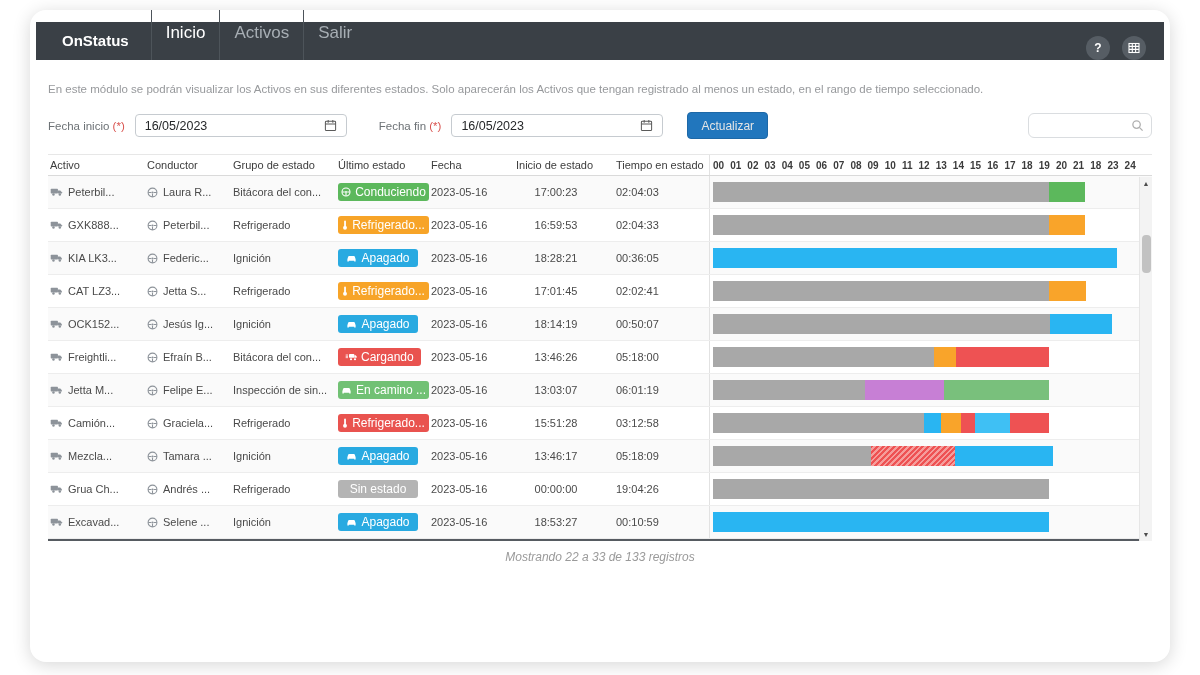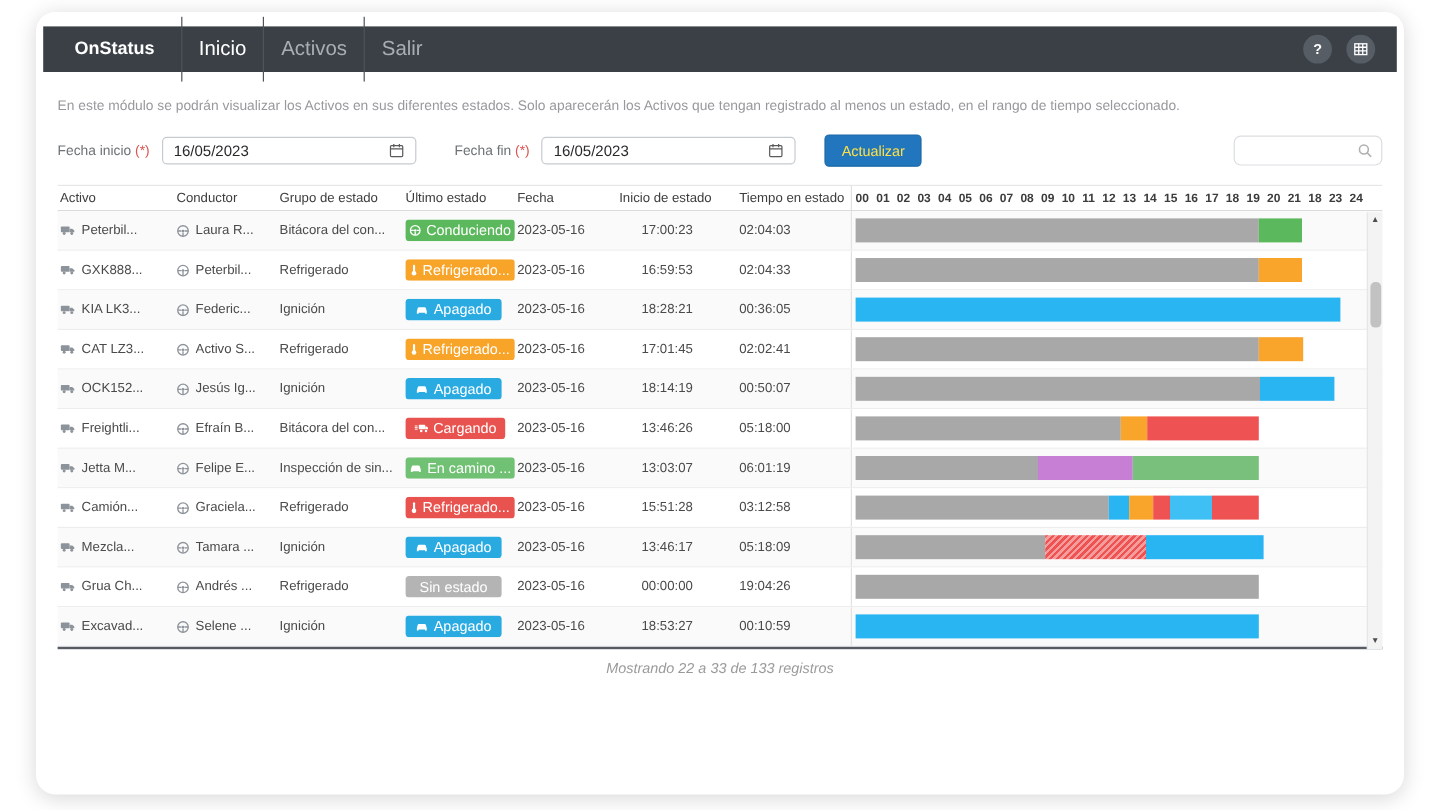--- a/index.html
+++ b/index.html
@@ -1,41 +1,41 @@
 <!DOCTYPE html>
 <html><head>
 <meta charset="utf-8">
 <style>
   * { box-sizing: border-box; margin: 0; padding: 0; }
   html,body { width:1200px; height:675px; background:#fff; font-family:"Liberation Sans",sans-serif; overflow:hidden; }
   .card { position:absolute; left:30px; top:10px; width:1140px; height:652px; background:#fff;
           border-radius:16px; box-shadow:0 3px 18px rgba(0,0,0,.16); overflow:hidden; }
 
   
-  .navbar { margin:12px 6px 0; height:38px; background:#3a4046; display:flex; align-items:center; }
+  .navbar { margin:12px 6px 0; height:38px; background:#3a4046; display:flex; align-items:flex-end; }
   .brand { color:#fff; font-weight:bold; font-size:15px; line-height:38px; padding:0 22px 0 26px; }
   .nav-item { color:#a7aeb4; font-size:17px; line-height:38px; padding:8px 14px; border-left:1px solid #4d545a; cursor:pointer; }
   .nav-item.active { color:#fff; }
   .nav-item:last-of-type { border-right:1px solid #4d545a; }
   .nav-right { margin-left:auto; display:flex; align-items:center; gap:12px; padding-right:18px; }
   .icon-btn { width:24px; height:24px; border-radius:50%; background:#565d64; color:#fff; display:flex;
               align-items:center; justify-content:center; font-size:12px; font-weight:bold; cursor:pointer; }
 
   
   .content { padding:0 18px; position:relative; }
   .intro { margin-top:23px; font-size:11.5px; color:#97999c; }
 
   .filters { margin-top:17px; display:flex; align-items:center; height:27px; position:relative; }
   .flabel { font-size:11.5px; color:#6d7276; white-space:nowrap; }
   .req { color:#d9534f; }
   .date-box { width:212px; height:23px; border:1px solid #c6cbd0; border-radius:4px; margin-left:10px;
               display:flex; align-items:center; padding:0 9px; background:#fff; }
   .date-box input { border:none; outline:none; flex:1; font-size:12.5px; color:#26282a; font-family:"Liberation Sans",sans-serif; background:transparent; }
   .flabel.second { margin-left:32px; }
-  .update-btn { margin-left:24px; height:27px; background:#2176bd; border:1px solid #1d68a7; color:#fde047;
+  .update-btn { margin-left:24px; height:27px; background:#2176bd; border:1px solid #1d68a7; color:#e5e5e5;
                 font-size:12px; border-radius:4px; padding:0 13px; cursor:pointer; font-family:"Liberation Sans",sans-serif; }
   .search-box { position:absolute; right:0; top:1px; width:124px; height:25px; border:1px solid #dadde0;
                 border-radius:6px; display:flex; align-items:center; padding:0 7px; }
   .search-box input { border:none; outline:none; width:92px; font-size:11px; background:transparent; }
   .search-box .sicon { margin-left:auto; display:flex; }
 
   
   .table { margin-top:15px; border-top:1px solid #e7e7e7; position:relative; }
   .thead { display:flex; height:21px; align-items:center; border-bottom:1px solid #dadada; }
   .hcell { font-size:11px; color:#3d3d3d; padding-left:2px; cursor:pointer; }
@@ -315,21 +315,21 @@
               <span class="trunc">CAT LZ3...</span>
             </div>
             <div class="cell c-conductor">
               <span class="ricon">
                 <svg viewBox="0 0 12 12" width="11" height="11" fill="none" stroke="currentColor" stroke-width="1.2">
                   <circle cx="6" cy="6" r="4.8"></circle>
                   <circle cx="6" cy="6" r="1.2" fill="currentColor" stroke="none"></circle>
                   <path d="M1.4 6h3.2M7.4 6h3.2M6 7.3v3.3"></path>
                 </svg>
               </span>
-              <span class="trunc">Activo S...</span>
+              <span class="trunc">Jetta S...</span>
             </div>
             <div class="cell c-grupo">
               <span class="trunc">Refrigerado</span>
             </div>
             <div class="cell c-estado">
               <span class="badge" style="background:#f7a428">
                 <span class="bicon">
                   <svg viewBox="0 0 8 14" width="6" height="10" fill="currentColor">
                     <rect x="2.8" y="0.8" width="2.5" height="8.4" rx="1.25"></rect>
                     <circle cx="4" cy="10.8" r="2.7"></circle>

